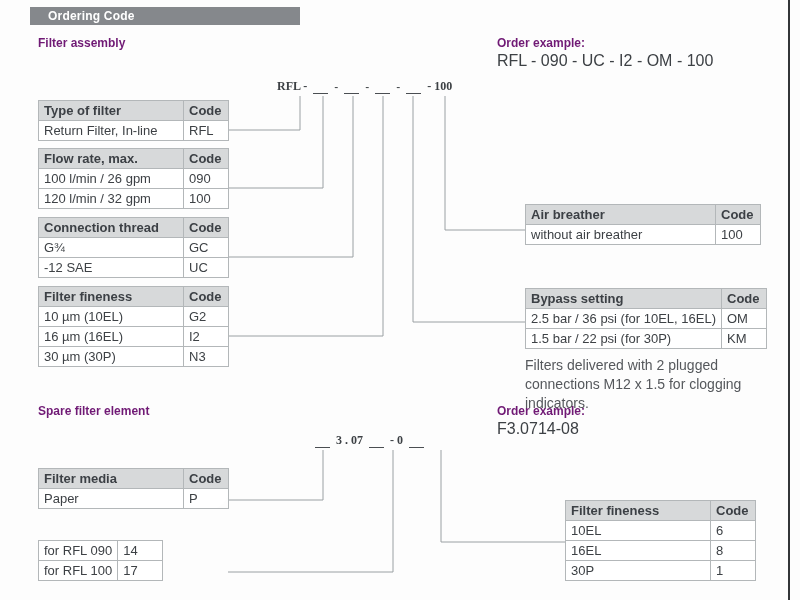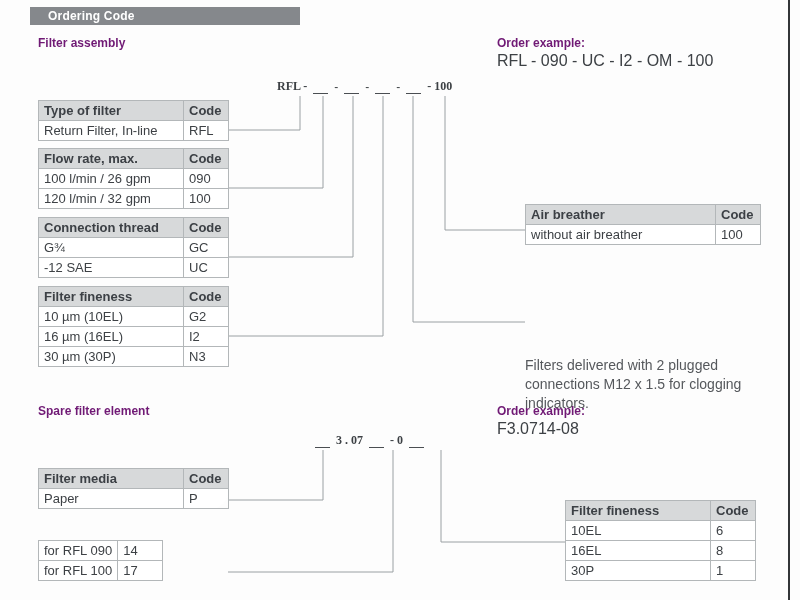--- a/index.html
+++ b/index.html
@@ -146,20 +146,36 @@
       <th class="lblw">Air breather</th>
       <th class="codec">Code</th>
     </tr>
     <tr>
       <td>without air breather</td>
       <td class="codec">100</td>
     </tr>
   </tbody>
     </table>
 
+  <table class="oc" style="left:525px; top:288px;">
+    <tbody>
+        <tr>
+      <th class="lblw">Bypass setting</th>
+      <th class="codec">Code</th>
+    </tr>
+    <tr>
+      <td>2.5 bar / 36 psi (for 10EL, 16EL)</td>
+      <td class="codec">OM</td>
+    </tr>
+    <tr>
+      <td>1.5 bar / 22 psi (for 30P)</td>
+      <td class="codec">KM</td>
+    </tr>
+  </tbody>
+    </table>
 
   <div class="note" style="left:525px; top:356px;">Filters delivered with 2 plugged connections M12 x 1.5 for clogging indicators.</div>
 
   <div class="h" style="left:38px; top:404px;">Spare filter element</div>
   <div class="h" style="left:497px; top:404px;">Order example:</div>
   <div class="txt" style="left:497px; top:420px;">F3.0714-08</div>
 
   <div class="codeline" style="left:315px; top:432px;">
     <span class="blank"></span>
     <span class="b">3 . 07</span>

